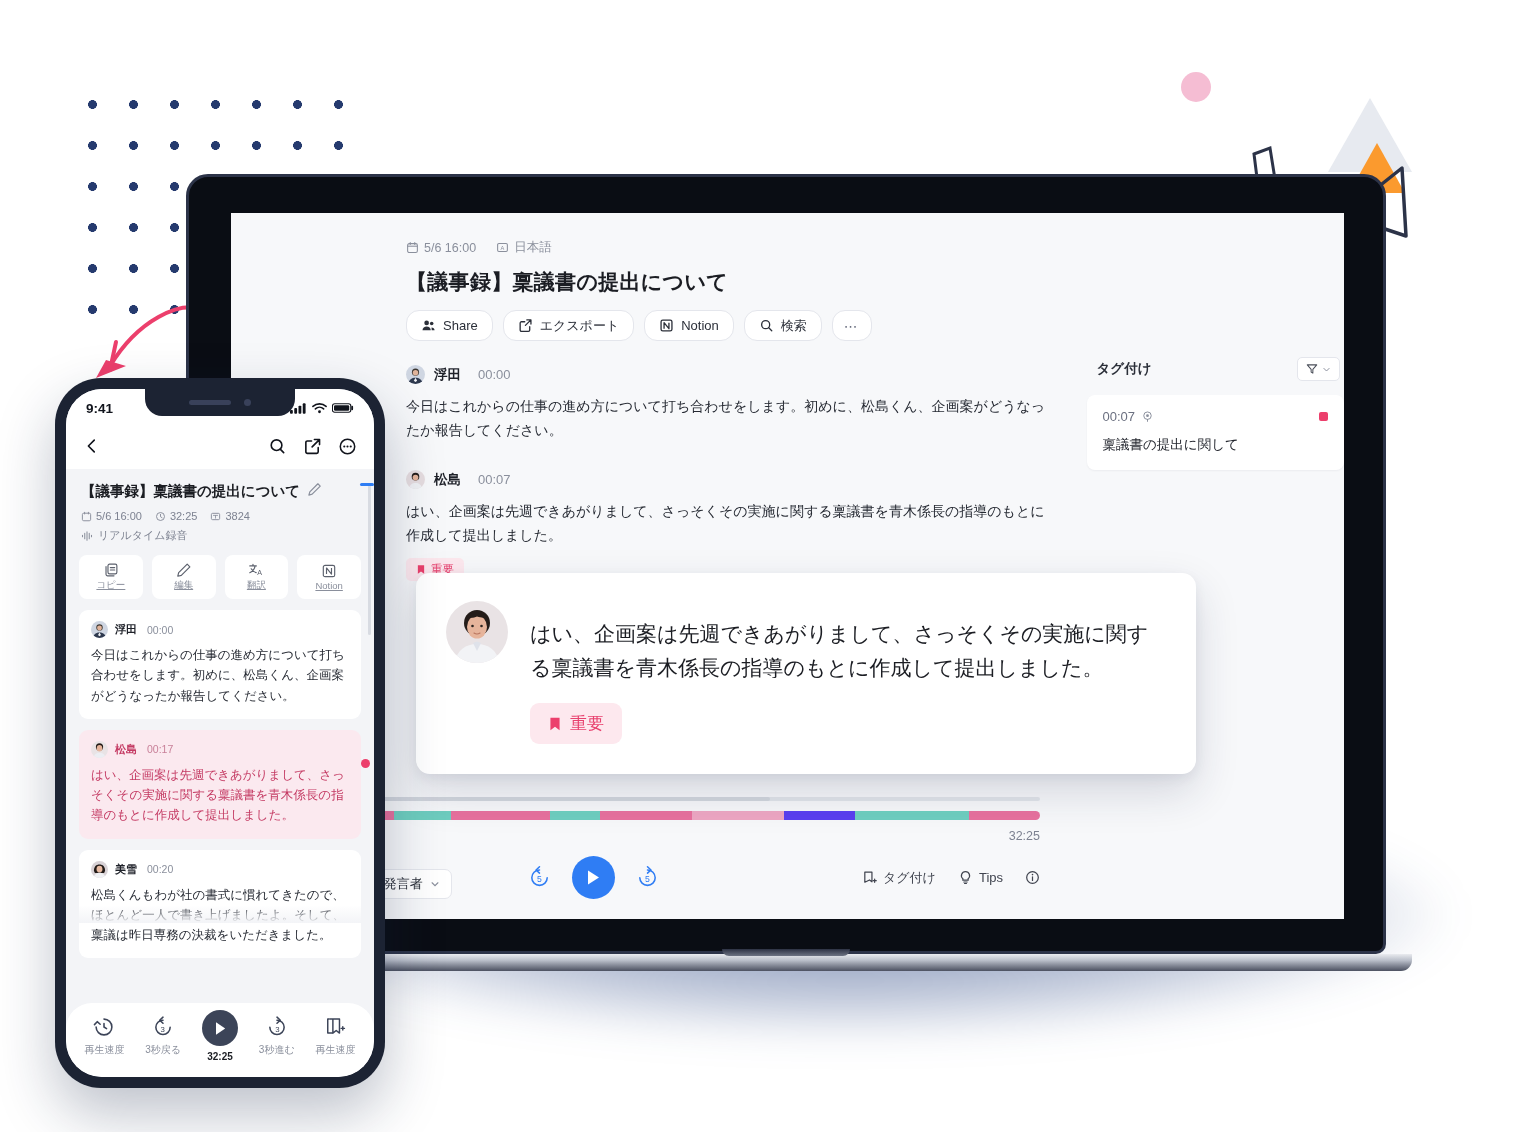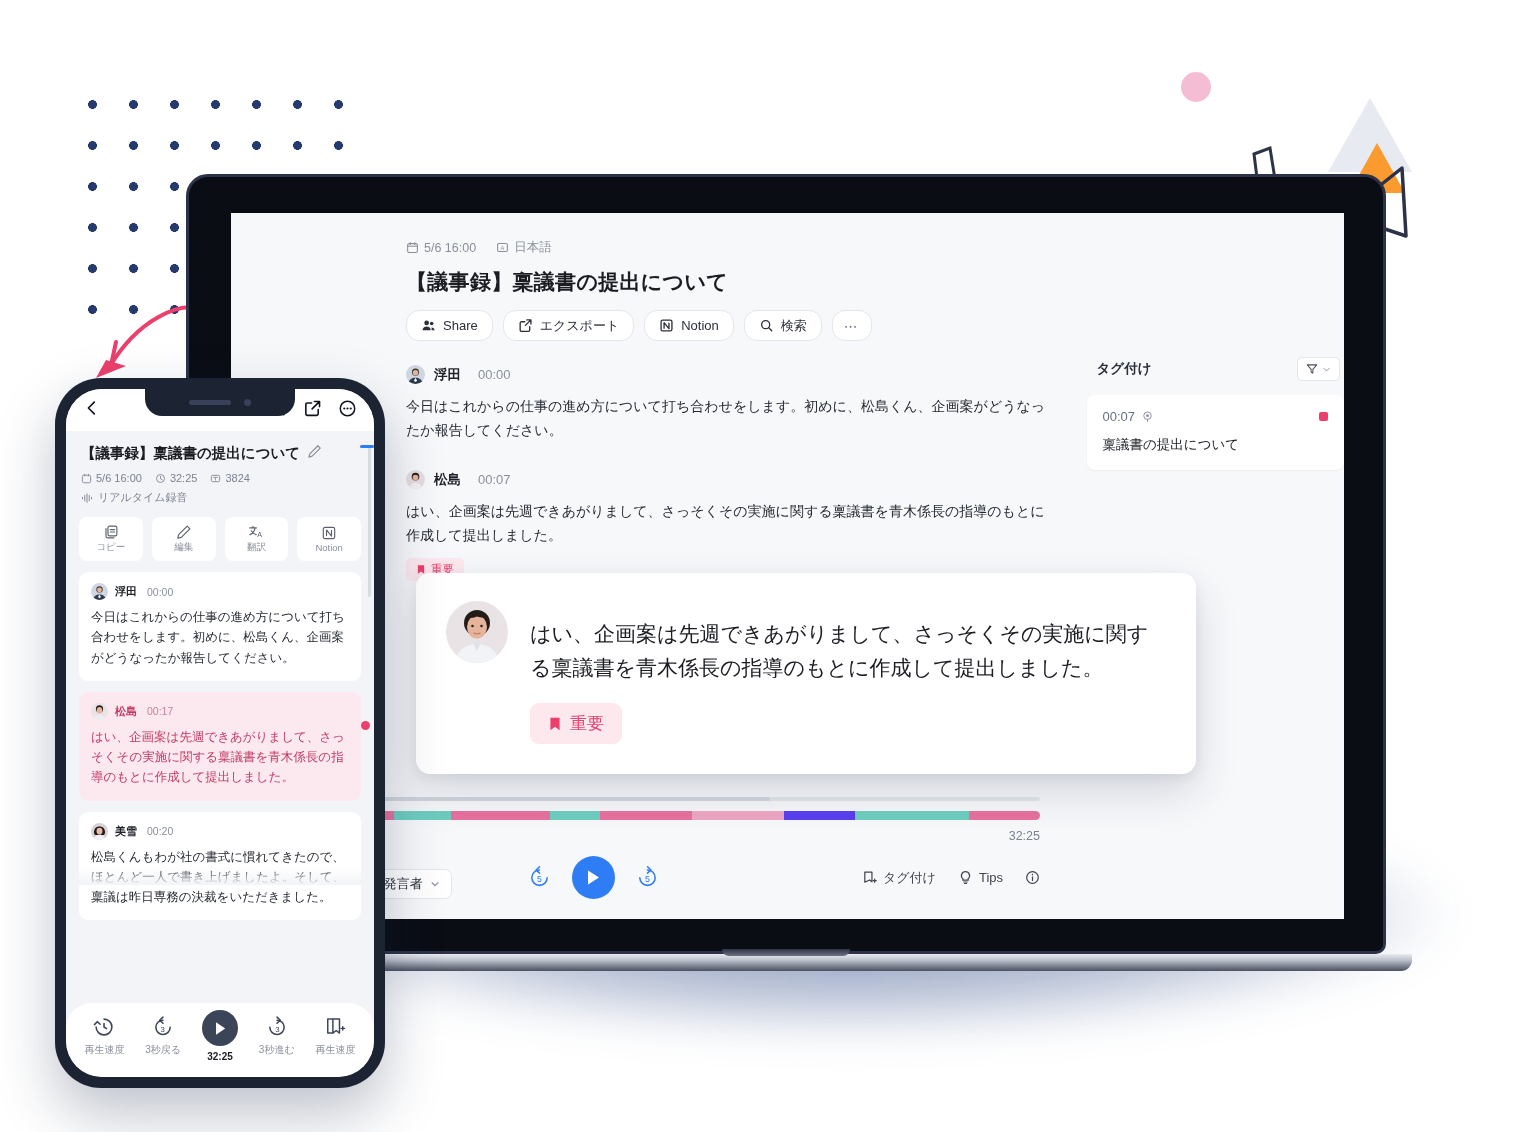--- a/index.html
+++ b/index.html
@@ -194,21 +194,21 @@
   .ph-title { font-size: 14.5px; font-weight: 700; color: #1b1d23; }
   .ph-meta { display: flex; align-items: center; gap: 13px; margin-top: 9px; padding-left: 2px; font-size: 11px; color: #7d8291; }
   .ph-meta-item { display: flex; align-items: center; gap: 4px; }
   .ph-rec { display: flex; align-items: center; gap: 5px; margin-top: 6px; padding-left: 2px; font-size: 11px; color: #7d8291; }
   .ph-actions { display: flex; gap: 9px; margin-top: 12px; }
   .ph-act {
     flex: 1; height: 44px; background: #fff; border-radius: 8px;
     display: flex; flex-direction: column; align-items: center; justify-content: center; gap: 1px;
     cursor: pointer;
   }
-  .ph-act-label { font-size: 9.5px; color: #8a8f9c; }
+  .ph-act-label { font-size: 9.5px; color: #8a8f9c; text-decoration: underline; }
   .ph-msg { margin-top: 11px; background: #fff; border-radius: 9px; padding: 11px 12px 13px; }
   .ph-msg.hl { background: #fbe9ef; }
   .ph-msg-head { display: flex; align-items: center; gap: 7px; }
   .ph-av { width: 17px; height: 17px; border-radius: 50%; overflow: hidden; flex: none; }
   .ph-name { font-size: 11px; font-weight: 600; color: #1f222a; }
   .ph-msg.hl .ph-name { color: #c43a63; }
   .ph-time { font-size: 10.5px; color: #8a8f9c; margin-left: 3px; }
   .ph-msg.hl .ph-time { color: #c88099; }
   .ph-text { margin-top: 7px; font-size: 12.5px; line-height: 1.62; color: #262a33; }
   .ph-msg.hl .ph-text { color: #c43a63; }
@@ -374,21 +374,21 @@
                   <span class="tag-time">
                     <span>00:07</span>
                     <svg width="13" height="13" viewBox="0 0 16 16">
                       <circle cx="8" cy="7" r="4.6" fill="none" stroke="#8a8f9c" stroke-width="1.2"></circle>
                       <circle cx="8" cy="7" r="1.7" fill="#8a8f9c"></circle>
                       <path d="M8 11.6V14" stroke="#8a8f9c" stroke-width="1.2" stroke-linecap="round"></path>
                     </svg>
                   </span>
                   <span class="tag-swatch" style="background:#ec3f6c"></span>
                 </div>
-                <div class="tag-label">稟議書の提出について</div>
+                <div class="tag-label">稟議書の提出に関して</div>
               </div>
 
             </div>
           </div>
 
           <div class="callout">
             <div class="callout-row">
               <span class="callout-av">
                 <svg width="62" height="62" viewBox="0 0 62 62">
                   <rect width="62" height="62" fill="#e9e3e5"></rect>
@@ -516,20 +516,41 @@
     </div>
   </div>
 
   <div class="phone">
     <div class="phone-screen">
       <div class="notch">
         <span class="speaker"></span>
         <span class="cam"></span>
       </div>
 
+      <div class="status-bar">
+        <span>9:41</span>
+        <span class="status-icons">
+          <svg width="17" height="12" viewBox="0 0 18 12">
+            <rect x="0" y="8" width="3" height="4" rx="1" fill="#11141c"></rect>
+            <rect x="4.5" y="6" width="3" height="6" rx="1" fill="#11141c"></rect>
+            <rect x="9" y="3.5" width="3" height="8.5" rx="1" fill="#11141c"></rect>
+            <rect x="13.5" y="1" width="3" height="11" rx="1" fill="#11141c"></rect>
+          </svg>
+          <svg width="15" height="12" viewBox="0 0 16 12">
+            <path d="M1 4.3A10.5 10.5 0 0 1 15 4.3" fill="none" stroke="#11141c" stroke-width="1.7" stroke-linecap="round"></path>
+            <path d="M3.6 6.9a6.6 6.6 0 0 1 8.8 0" fill="none" stroke="#11141c" stroke-width="1.7" stroke-linecap="round"></path>
+            <circle cx="8" cy="10" r="1.5" fill="#11141c"></circle>
+          </svg>
+          <svg width="22" height="12" viewBox="0 0 24 12">
+            <rect x="0.5" y="1.4" width="20" height="9.2" rx="2.4" fill="none" stroke="#11141c" stroke-width="1.2"></rect>
+            <rect x="2.2" y="3" width="16.6" height="6" rx="1.4" fill="#11141c"></rect>
+            <path d="M22 4.6v2.8" stroke="#11141c" stroke-width="2" stroke-linecap="round"></path>
+          </svg>
+        </span>
+      </div>
 
       <div class="ph-nav">
         <span>
           <svg width="18" height="18" viewBox="0 0 20 20">
             <path d="M12.5 3.5L6 10l6.5 6.5" fill="none" stroke="#11141c" stroke-width="1.8" stroke-linecap="round" stroke-linejoin="round"></path>
           </svg>
         </span>
         <span class="ph-nav-right">
           <span>
             <svg width="19" height="19" viewBox="0 0 20 20">

